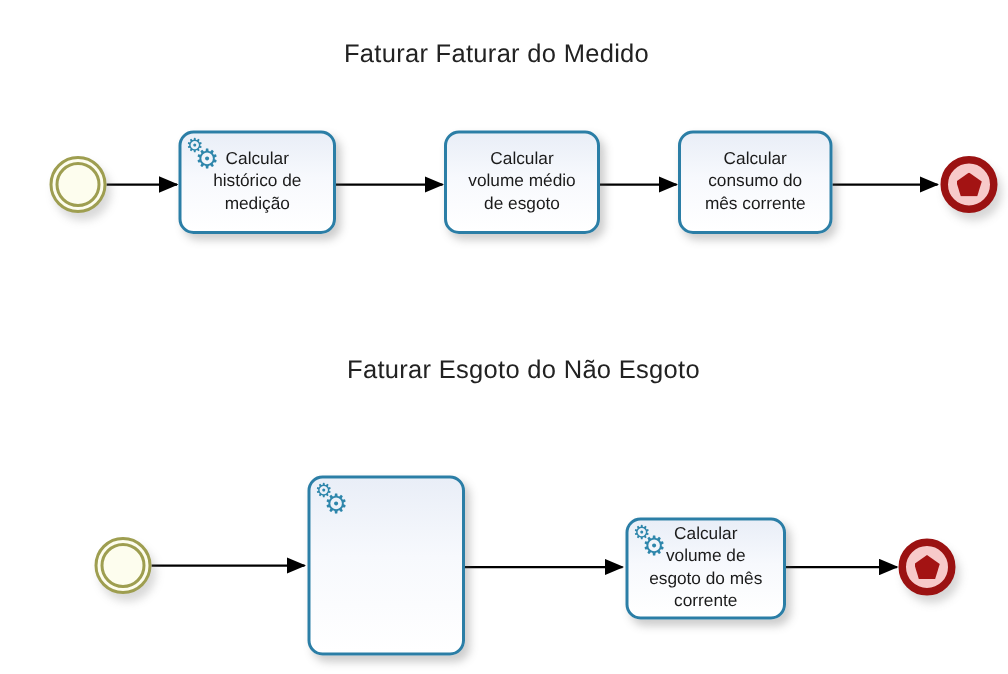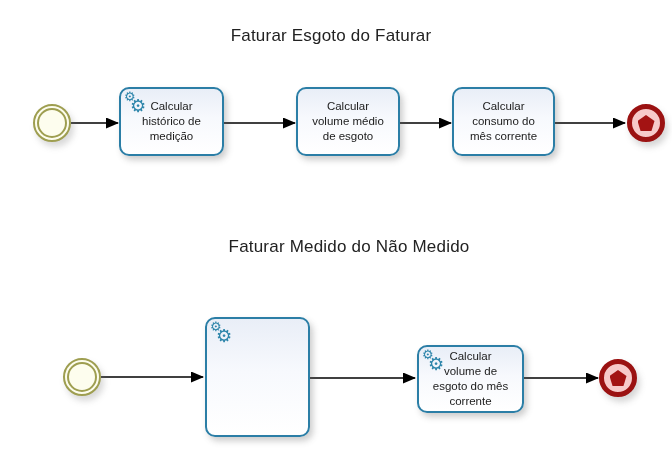--- a/index.html
+++ b/index.html
@@ -79,21 +79,21 @@
     </defs>
     <line x1="71" y1="123" x2="118" y2="123" stroke="#000" stroke-width="1.5" marker-end="url(#arrow)"></line>
     <line x1="224" y1="123" x2="295" y2="123" stroke="#000" stroke-width="1.5" marker-end="url(#arrow)"></line>
     <line x1="400" y1="123" x2="451" y2="123" stroke="#000" stroke-width="1.5" marker-end="url(#arrow)"></line>
     <line x1="555" y1="123" x2="625" y2="123" stroke="#000" stroke-width="1.5" marker-end="url(#arrow)"></line>
     <line x1="101" y1="377" x2="203" y2="377" stroke="#000" stroke-width="1.5" marker-end="url(#arrow)"></line>
     <line x1="310" y1="378" x2="415" y2="378" stroke="#000" stroke-width="1.5" marker-end="url(#arrow)"></line>
     <line x1="524" y1="378" x2="598" y2="378" stroke="#000" stroke-width="1.5" marker-end="url(#arrow)"></line>
   </svg>
 
-  <div class="flow-title t1">Faturar Esgoto do Faturar</div>
+  <div class="flow-title t1">Faturar Faturar do Medido</div>
 
   <div class="event start s1">
     <div class="inner-ring"></div>
   </div>
 
   <div class="task task-a1">
     <span class="gears">
       <span class="g1">⚙</span>
       <span class="g2">⚙</span>
     </span>
@@ -111,21 +111,21 @@
   <div class="task task-a3">
     <span class="task-label">Calcular
 consumo do
 mês corrente</span>
   </div>
 
   <div class="event end e1">
     <div class="pentagon"></div>
   </div>
 
-  <div class="flow-title t2">Faturar Medido do Não Medido</div>
+  <div class="flow-title t2">Faturar Esgoto do Não Esgoto</div>
 
   <div class="event start s2">
     <div class="inner-ring"></div>
   </div>
 
   <div class="task task-b1">
     <span class="gears">
       <span class="g1">⚙</span>
       <span class="g2">⚙</span>
     </span>

